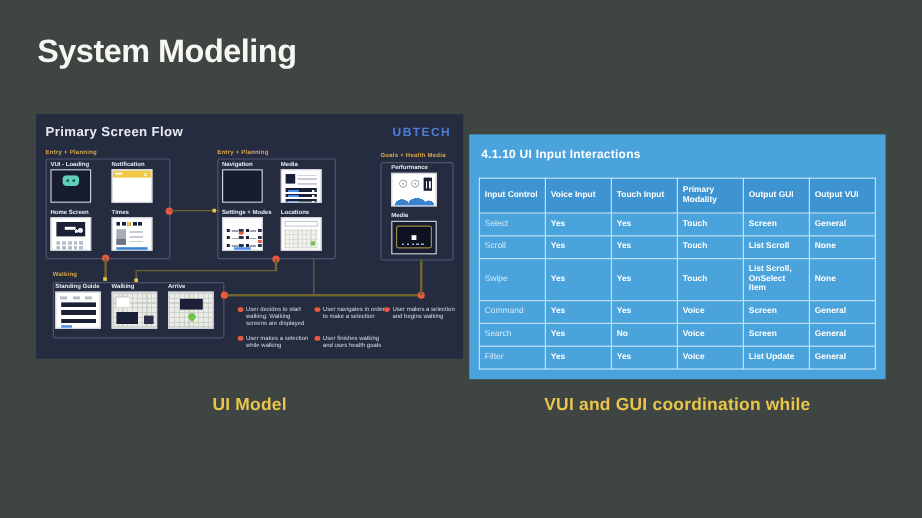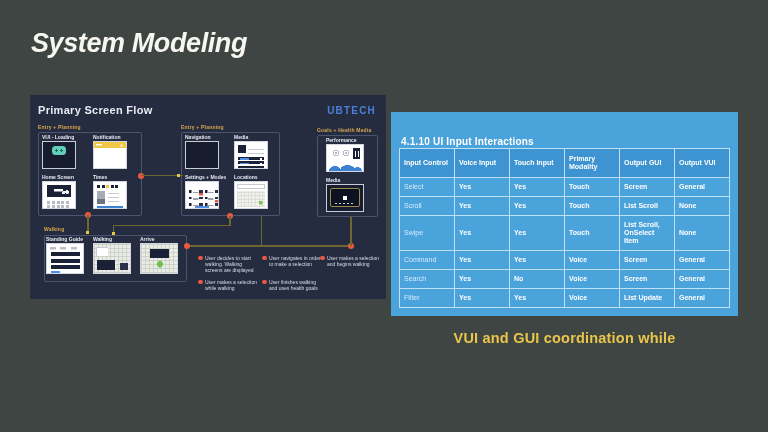--- a/index.html
+++ b/index.html
@@ -1,19 +1,19 @@
 <!DOCTYPE html>
 <html><head>
 <meta charset="utf-8">
 <style>
   html,body{margin:0;padding:0;background:#3E4543;}
   .slide{position:relative;width:768px;height:432px;background:#3E4543;overflow:hidden;
          font-family:"Liberation Sans",sans-serif;}
   .slide-title{position:absolute;left:31px;top:28px;font-size:27px;font-weight:bold;
-               color:#F7F7F1;letter-spacing:-0.4px;font-style:italic;}
+               color:#F7F7F1;letter-spacing:-0.4px;}
 
   
   .flow-panel{position:absolute;left:30px;top:95px;width:356px;height:204px;background:#262C40;}
   .flow-title{position:absolute;left:8px;top:9px;font-size:11px;font-weight:bold;color:#E8EAF2;letter-spacing:.3px;}
   .ubtech{position:absolute;right:10px;top:10px;font-size:10px;font-weight:bold;color:#4C80D8;letter-spacing:1.2px;}
   .group-box{position:absolute;border:1px solid #4D5470;border-radius:2px;box-sizing:border-box;}
   .group-label{position:absolute;font-size:5px;font-weight:bold;color:#D9A84C;white-space:nowrap;letter-spacing:.2px;}
   .card{position:absolute;width:34px;}
   .card-label{font-size:5px;line-height:5px;height:5px;font-weight:bold;color:#E6E9F2;margin-bottom:1px;white-space:nowrap;}
   .mini{position:relative;width:34px;height:28px;border:1px solid #D3D6DE;background:#fff;box-sizing:border-box;overflow:hidden;}
@@ -112,21 +112,21 @@
   
   .cdot{position:absolute;width:6px;height:6px;border-radius:50%;background:#E8593F;}
   .cline{position:absolute;background:#6F6630;}
   .ctick{position:absolute;width:3px;height:3px;background:#E5C944;}
   .ann{position:absolute;display:flex;gap:2.5px;width:62px;}
   .ann-dot{flex:0 0 auto;width:4.5px;height:4.5px;border-radius:50%;background:#E8593F;margin-top:.5px;}
   .ann-text{font-size:5px;line-height:6px;color:#D9DDE6;}
 
   
   .table-panel{position:absolute;left:391px;top:112px;width:347px;height:204px;background:#4BA3DC;}
-  .table-title{position:absolute;left:10px;top:24px;font-size:10px;font-weight:bold;color:#fff;letter-spacing:.2px;}
+  .table-title{position:absolute;left:10px;top:12px;font-size:10px;font-weight:bold;color:#fff;letter-spacing:.2px;}
   .itable{position:absolute;left:8px;top:36px;width:331px;border-collapse:collapse;table-layout:fixed;}
   .itable th,.itable td{border:1px solid #BFE0F4;font-size:7px;line-height:8px;padding:5px 4px;
         text-align:left;vertical-align:middle;color:#fff;word-wrap:break-word;}
   .itable th{background:#3E94D0;font-weight:bold;padding:6px 4px;}
   .itable td{font-weight:bold;}
   .itable td.rowhead{font-weight:normal;color:#D2EBFC;}
 
   
   .caption{position:absolute;top:330px;font-size:14.5px;font-weight:bold;color:#E9C64A;text-align:center;letter-spacing:.2px;}
   .caption.left{left:30px;width:356px;}
@@ -316,15 +316,16 @@
             <td>Yes</td>
             <td>Yes</td>
             <td>Voice</td>
             <td>List Update</td>
             <td>General</td>
           </tr>
         </tbody>
     </table>
   </div>
 
+  <div class="caption left">UI Model</div>
   <div class="caption right">VUI and GUI coordination while</div>
 
 </div>
 
 </body></html>

